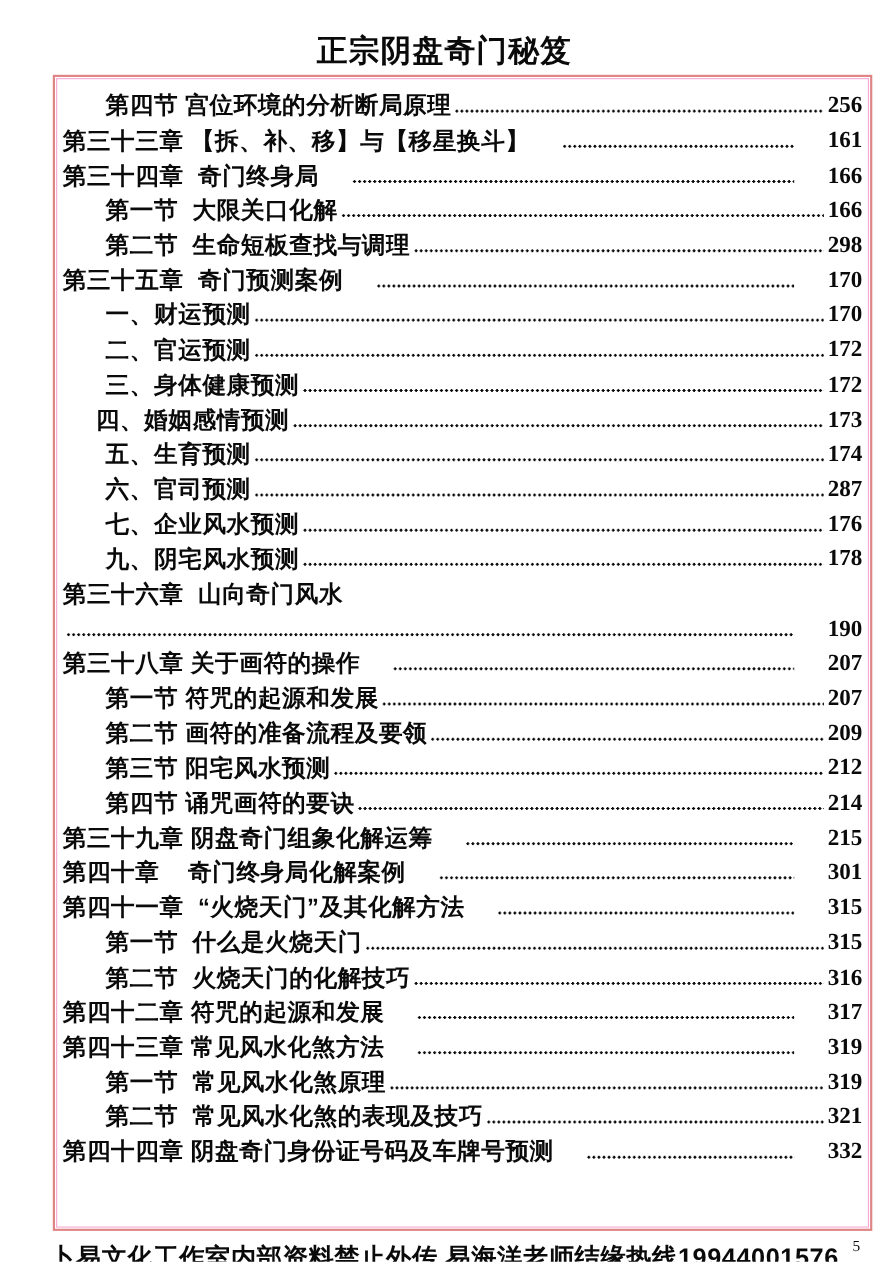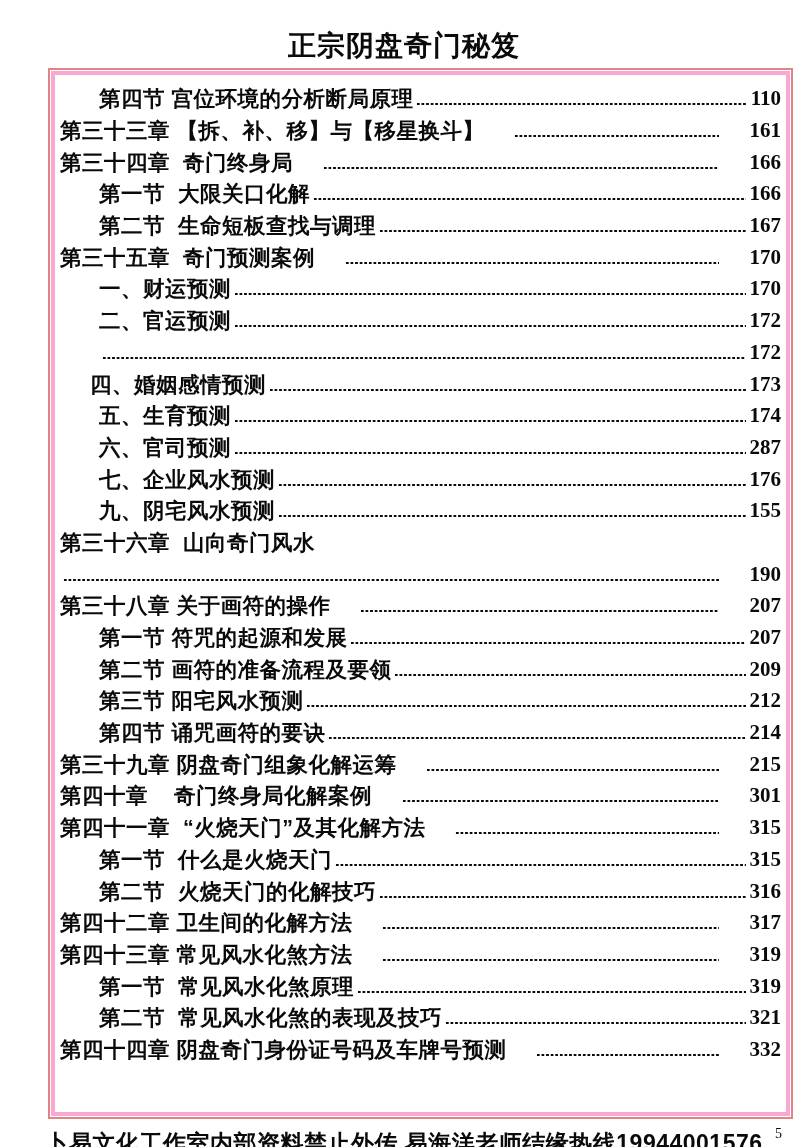--- a/index.html
+++ b/index.html
@@ -29,21 +29,21 @@
   .toc-box-outer {
     position: absolute;
     left: 48px; top: 68px;
     width: 741px; height: 1047px;
     border: 2px solid #df8585;
     background: #ffffff;
   }
   .toc-box-inner {
     position: absolute;
     left: 1px; top: 1px; right: 1px; bottom: 1px;
-    border: 4px solid #f9a8d4;
+    border: 1px solid #f9a8d4;
   }
   .toc-list {
     position: absolute;
     left: 2px; top: 8px; right: 5px;
   }
   .toc-row {
     display: flex;
     align-items: center;
     height: 31.7px;
     white-space: pre;
@@ -96,21 +96,21 @@
 <div class="page">
 
   <h1 class="doc-title">正宗阴盘奇门秘笈</h1>
 
   <div class="toc-box-outer">
     <div class="toc-box-inner">
       <div class="toc-list" id="toc-list">
   <div class="toc-row lvl-1">
     <span class="toc-label">第四节 宫位环境的分析断局原理</span>
     <span class="toc-leader"></span>
-    <span class="toc-page">110</span>
+    <span class="toc-page">256</span>
   </div>
 
   <div class="toc-row lvl-0">
     <span class="toc-label">第三十三章 【拆、补、移】与【移星换斗】</span>
     <span class="toc-leader"></span>
     <span class="toc-page">161</span>
   </div>
 
   <div class="toc-row lvl-0">
     <span class="toc-label">第三十四章  奇门终身局</span>
@@ -120,21 +120,21 @@
 
   <div class="toc-row lvl-1">
     <span class="toc-label">第一节  大限关口化解</span>
     <span class="toc-leader"></span>
     <span class="toc-page">166</span>
   </div>
 
   <div class="toc-row lvl-1">
     <span class="toc-label">第二节  生命短板查找与调理</span>
     <span class="toc-leader"></span>
-    <span class="toc-page">167</span>
+    <span class="toc-page">298</span>
   </div>
 
   <div class="toc-row lvl-0">
     <span class="toc-label">第三十五章  奇门预测案例</span>
     <span class="toc-leader"></span>
     <span class="toc-page">170</span>
   </div>
 
   <div class="toc-row lvl-1">
     <span class="toc-label">一、财运预测</span>
@@ -142,20 +142,21 @@
     <span class="toc-page">170</span>
   </div>
 
   <div class="toc-row lvl-1">
     <span class="toc-label">二、官运预测</span>
     <span class="toc-leader"></span>
     <span class="toc-page">172</span>
   </div>
 
   <div class="toc-row lvl-1">
+    <span class="toc-label">三、身体健康预测</span>
     <span class="toc-leader"></span>
     <span class="toc-page">172</span>
   </div>
 
   <div class="toc-row lvl-2">
     <span class="toc-label">四、婚姻感情预测</span>
     <span class="toc-leader"></span>
     <span class="toc-page">173</span>
   </div>
 
@@ -174,21 +175,21 @@
   <div class="toc-row lvl-1">
     <span class="toc-label">七、企业风水预测</span>
     <span class="toc-leader"></span>
     <span class="toc-page">176</span>
   </div>
 
 
   <div class="toc-row lvl-1">
     <span class="toc-label">九、阴宅风水预测</span>
     <span class="toc-leader"></span>
-    <span class="toc-page">155</span>
+    <span class="toc-page">178</span>
   </div>
 
   <div class="toc-row lvl-0">
     <span class="toc-label">第三十六章  山向奇门风水</span>
     
     
   </div>
 
   <div class="toc-row lvl-0">
     <span class="toc-leader"></span>
@@ -249,21 +250,21 @@
     <span class="toc-page">315</span>
   </div>
 
   <div class="toc-row lvl-1">
     <span class="toc-label">第二节  火烧天门的化解技巧</span>
     <span class="toc-leader"></span>
     <span class="toc-page">316</span>
   </div>
 
   <div class="toc-row lvl-0">
-    <span class="toc-label">第四十二章 卫生间的化解方法</span>
+    <span class="toc-label">第四十二章 符咒的起源和发展</span>
     <span class="toc-leader"></span>
     <span class="toc-page">317</span>
   </div>
 
   <div class="toc-row lvl-0">
     <span class="toc-label">第四十三章 常见风水化煞方法</span>
     <span class="toc-leader"></span>
     <span class="toc-page">319</span>
   </div>
 

